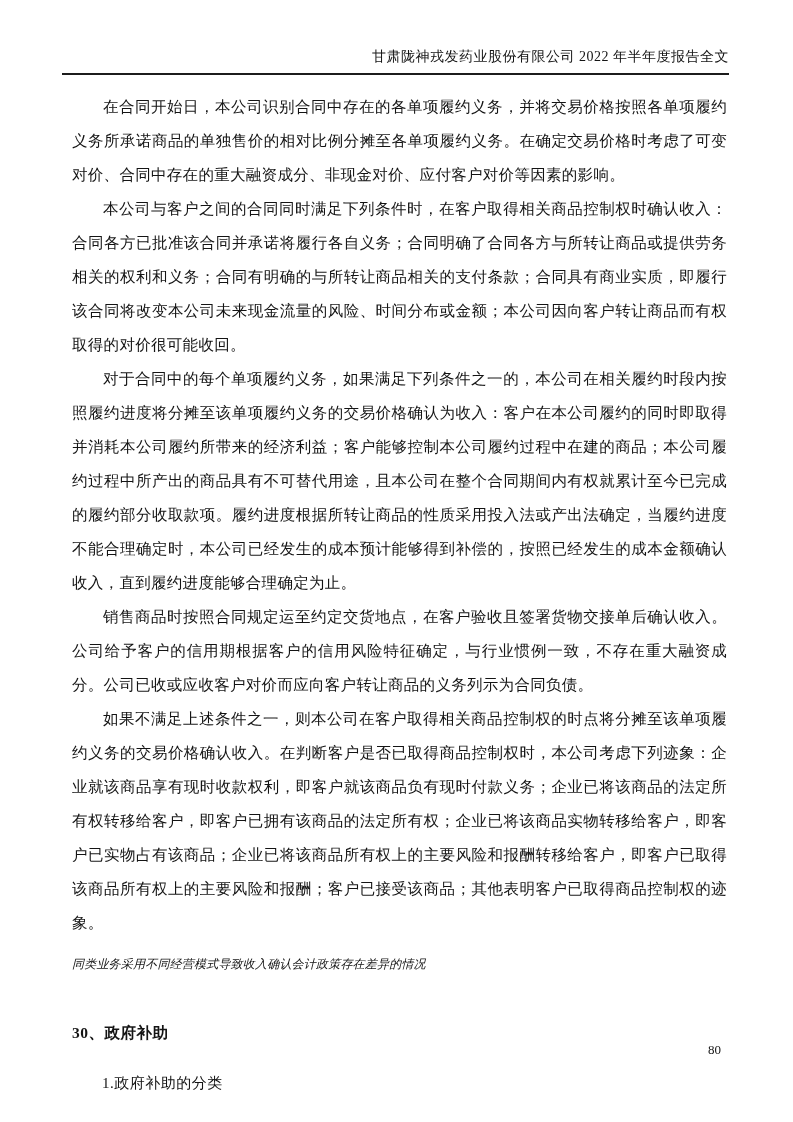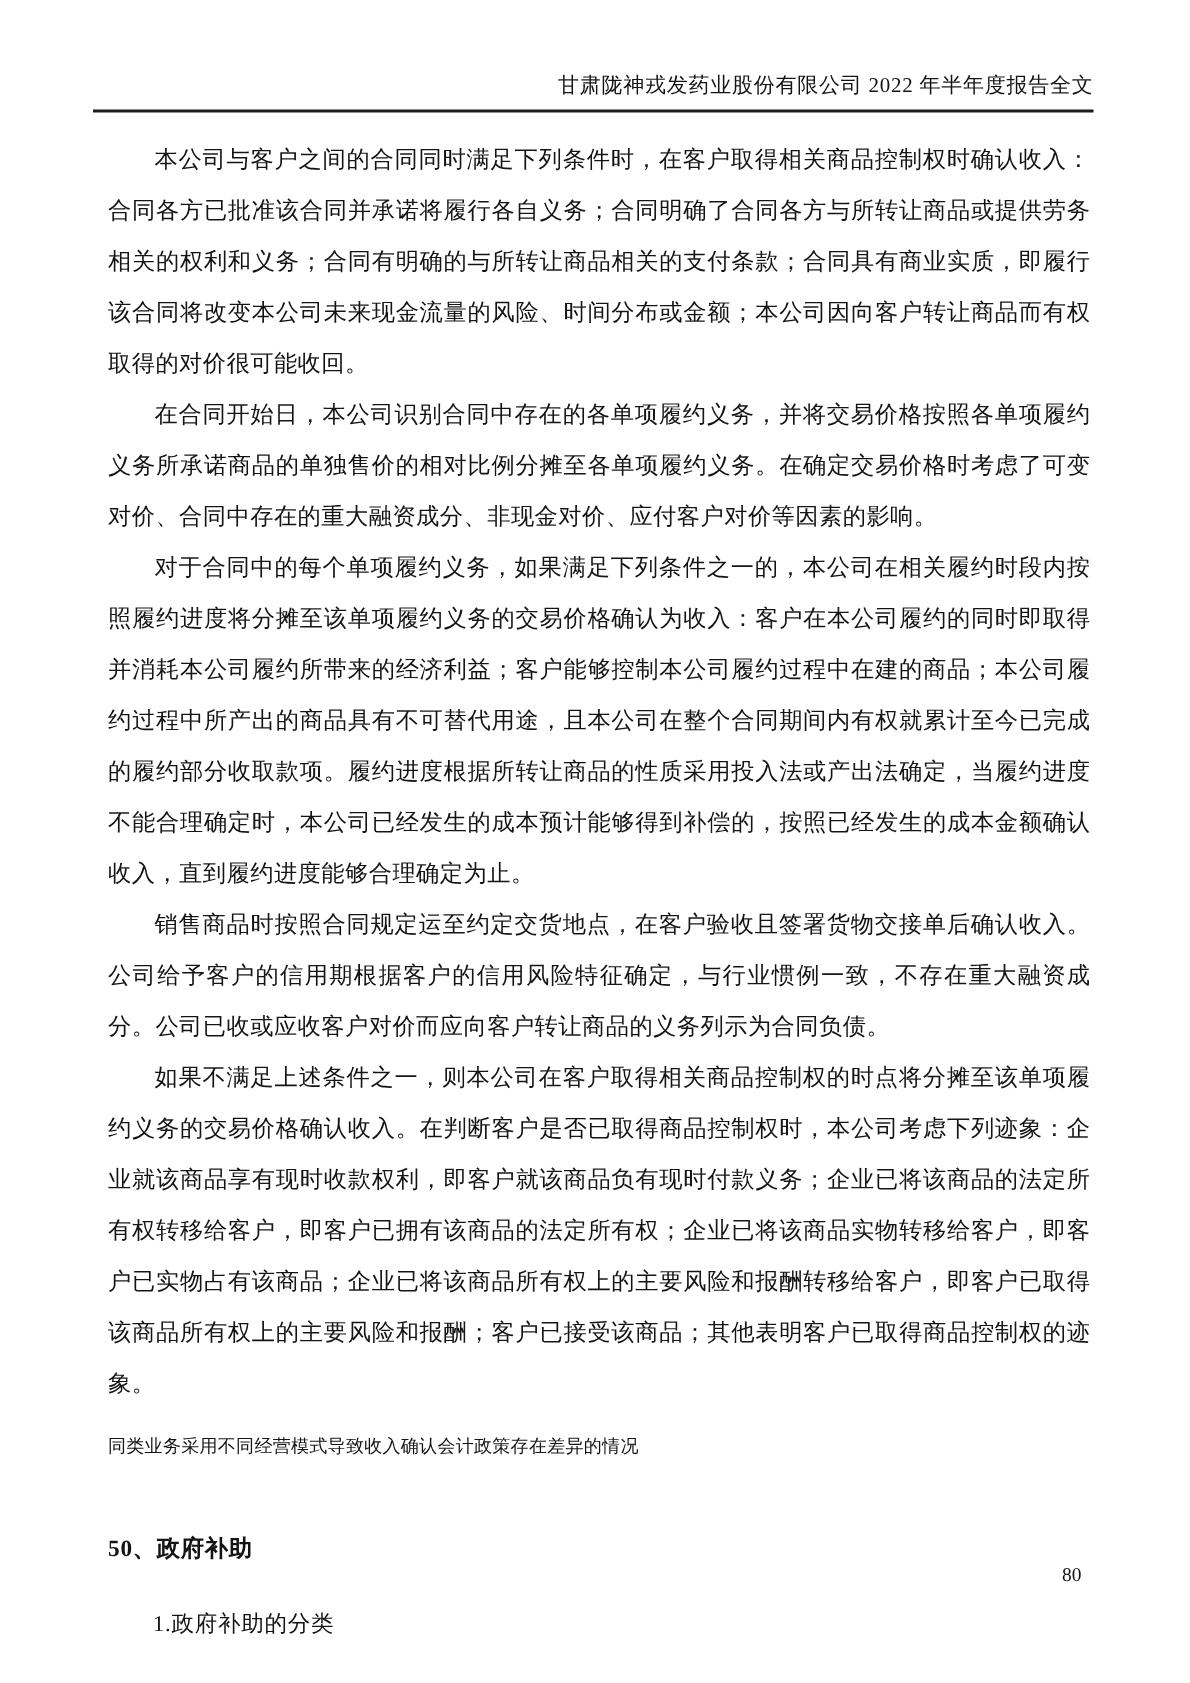--- a/index.html
+++ b/index.html
@@ -41,20 +41,21 @@
     letter-spacing: 0.3px;
   }
   .note {
     margin: 0;
     margin-top: 14px;
     font-size: 12px;
     line-height: 20px;
     text-indent: 0;
     text-align: left;
     letter-spacing: 0.2px;
+    font-style: italic;
   }
   .section-heading {
     margin: 0;
     margin-top: 48px;
     font-size: 15.5px;
     font-weight: bold;
     line-height: 22px;
     text-indent: 0;
     text-align: left;
     letter-spacing: 0.5px;
@@ -78,29 +79,29 @@
 </head>
 <body>
 
 <div class="page">
 
   <div class="header">
     <span>甘肃陇神戎发药业股份有限公司 2022 年半年度报告全文</span>
   </div>
 
   <div class="content">
+    <p class="para">在合同开始日，本公司识别合同中存在的各单项履约义务，并将交易价格按照各单项履约义务所承诺商品的单独售价的相对比例分摊至各单项履约义务。在确定交易价格时考虑了可变对价、合同中存在的重大融资成分、非现金对价、应付客户对价等因素的影响。</p>
     <p class="para">本公司与客户之间的合同同时满足下列条件时，在客户取得相关商品控制权时确认收入：合同各方已批准该合同并承诺将履行各自义务；合同明确了合同各方与所转让商品或提供劳务相关的权利和义务；合同有明确的与所转让商品相关的支付条款；合同具有商业实质，即履行该合同将改变本公司未来现金流量的风险、时间分布或金额；本公司因向客户转让商品而有权取得的对价很可能收回。</p>
-    <p class="para">在合同开始日，本公司识别合同中存在的各单项履约义务，并将交易价格按照各单项履约义务所承诺商品的单独售价的相对比例分摊至各单项履约义务。在确定交易价格时考虑了可变对价、合同中存在的重大融资成分、非现金对价、应付客户对价等因素的影响。</p>
     <p class="para">对于合同中的每个单项履约义务，如果满足下列条件之一的，本公司在相关履约时段内按照履约进度将分摊至该单项履约义务的交易价格确认为收入：客户在本公司履约的同时即取得并消耗本公司履约所带来的经济利益；客户能够控制本公司履约过程中在建的商品；本公司履约过程中所产出的商品具有不可替代用途，且本公司在整个合同期间内有权就累计至今已完成的履约部分收取款项。履约进度根据所转让商品的性质采用投入法或产出法确定，当履约进度不能合理确定时，本公司已经发生的成本预计能够得到补偿的，按照已经发生的成本金额确认收入，直到履约进度能够合理确定为止。</p>
     <p class="para">销售商品时按照合同规定运至约定交货地点，在客户验收且签署货物交接单后确认收入。公司给予客户的信用期根据客户的信用风险特征确定，与行业惯例一致，不存在重大融资成分。公司已收或应收客户对价而应向客户转让商品的义务列示为合同负债。</p>
     <p class="para">如果不满足上述条件之一，则本公司在客户取得相关商品控制权的时点将分摊至该单项履约义务的交易价格确认收入。在判断客户是否已取得商品控制权时，本公司考虑下列迹象：企业就该商品享有现时收款权利，即客户就该商品负有现时付款义务；企业已将该商品的法定所有权转移给客户，即客户已拥有该商品的法定所有权；企业已将该商品实物转移给客户，即客户已实物占有该商品；企业已将该商品所有权上的主要风险和报酬转移给客户，即客户已取得该商品所有权上的主要风险和报酬；客户已接受该商品；其他表明客户已取得商品控制权的迹象。</p>
 
     <p class="note">同类业务采用不同经营模式导致收入确认会计政策存在差异的情况</p>
 
-    <p class="section-heading">50、政府补助</p>
+    <p class="section-heading">30、政府补助</p>
 
     <p class="subsection-heading">1.政府补助的分类</p>
 
   </div>
 
   <div class="page-number">80</div>
 
 </div>
 
 </body></html>

